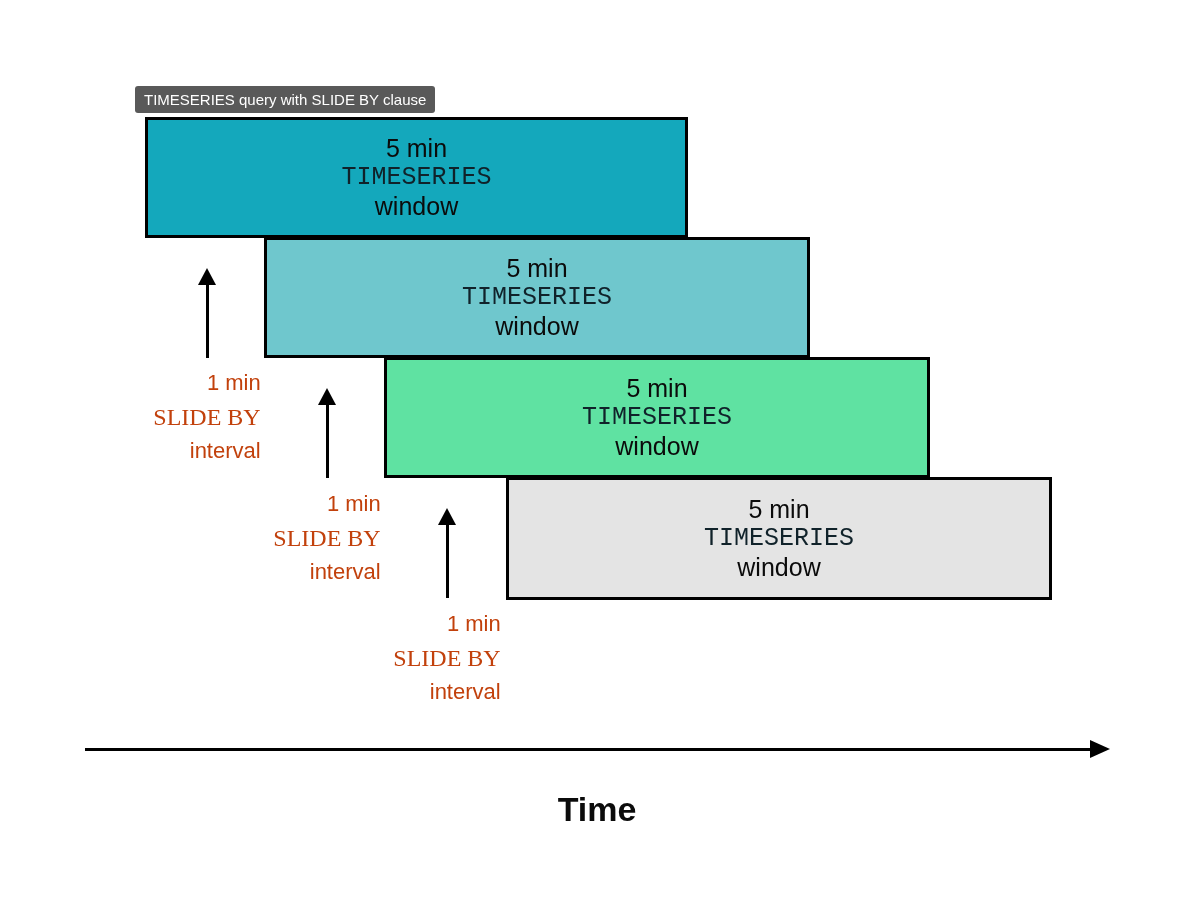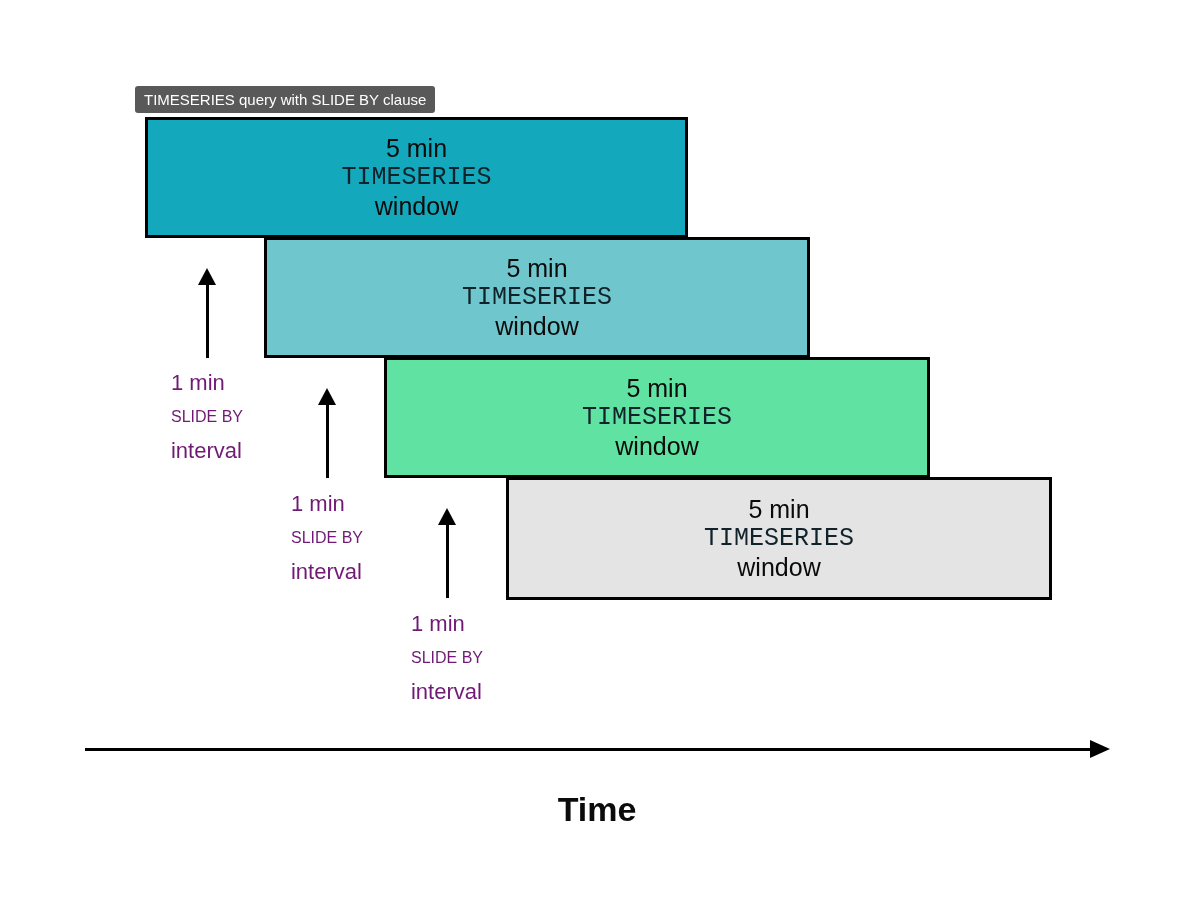--- a/index.html
+++ b/index.html
@@ -73,29 +73,29 @@
   .arrow1 { left: 207px; top: 268px; }
   .arrow1 .shaft { height: 73px; }
   .arrow2 { left: 327px; top: 388px; }
   .arrow2 .shaft { height: 73px; }
   .arrow3 { left: 447px; top: 508px; }
   .arrow3 .shaft { height: 73px; }
 
   .slide-label {
     position: absolute;
     transform: translateX(-50%);
-    text-align: left;
-    color: #701a75;
+    text-align: right;
+    color: #c2410c;
     font-size: 22px;
     line-height: 34px;
     white-space: nowrap;
   }
   .slide-label .mono-line {
-    font-family: Liberation Sans, sans-serif;
-    font-size: 16px;
+    font-family: Liberation Serif, serif;
+    font-size: 24px;
   }
   .label1 { left: 207px; top: 366px; }
   .label2 { left: 327px; top: 487px; }
   .label3 { left: 447px; top: 607px; }
 
   .time-axis-line {
     position: absolute;
     left: 85px;
     top: 748px;
     width: 1008px;

